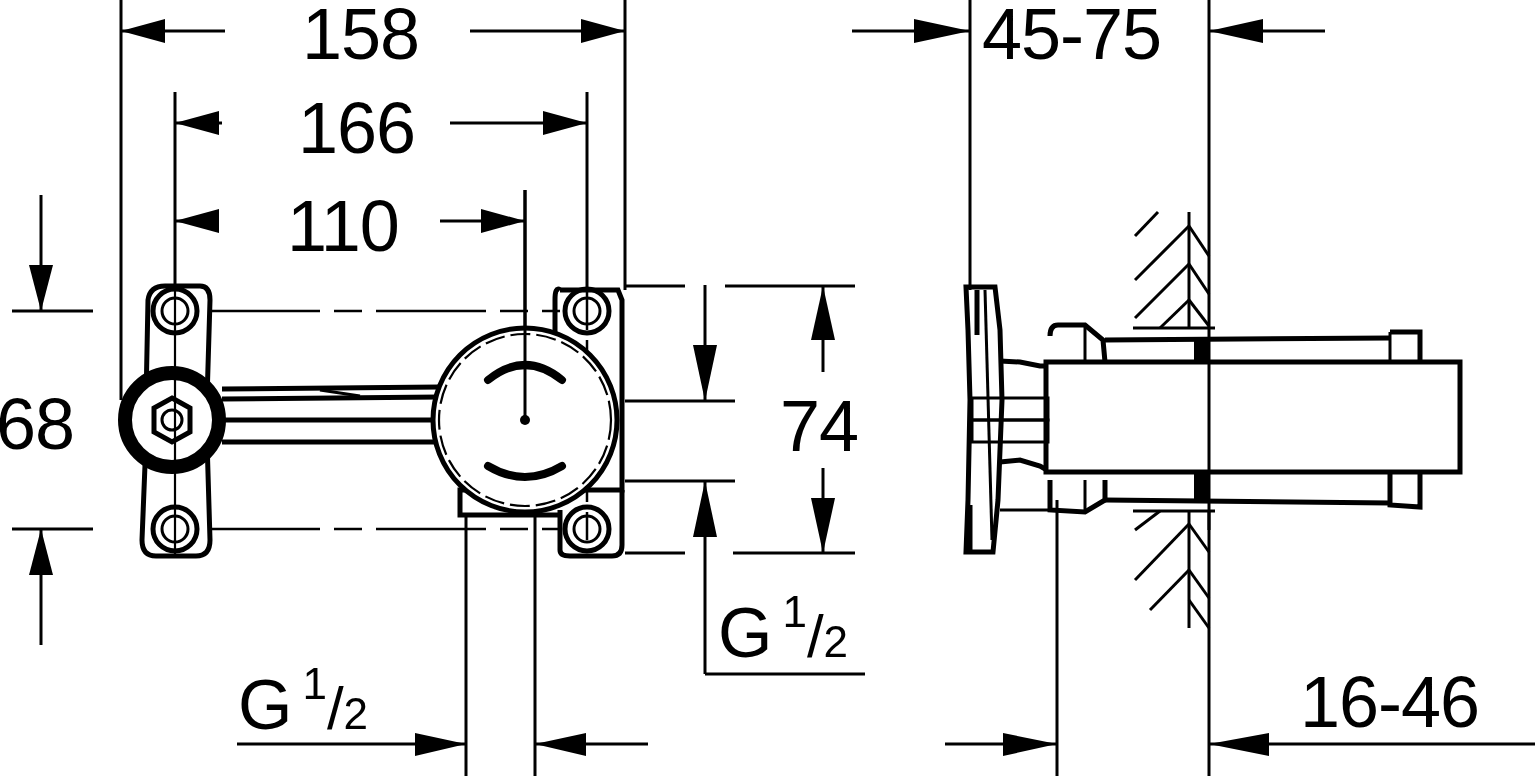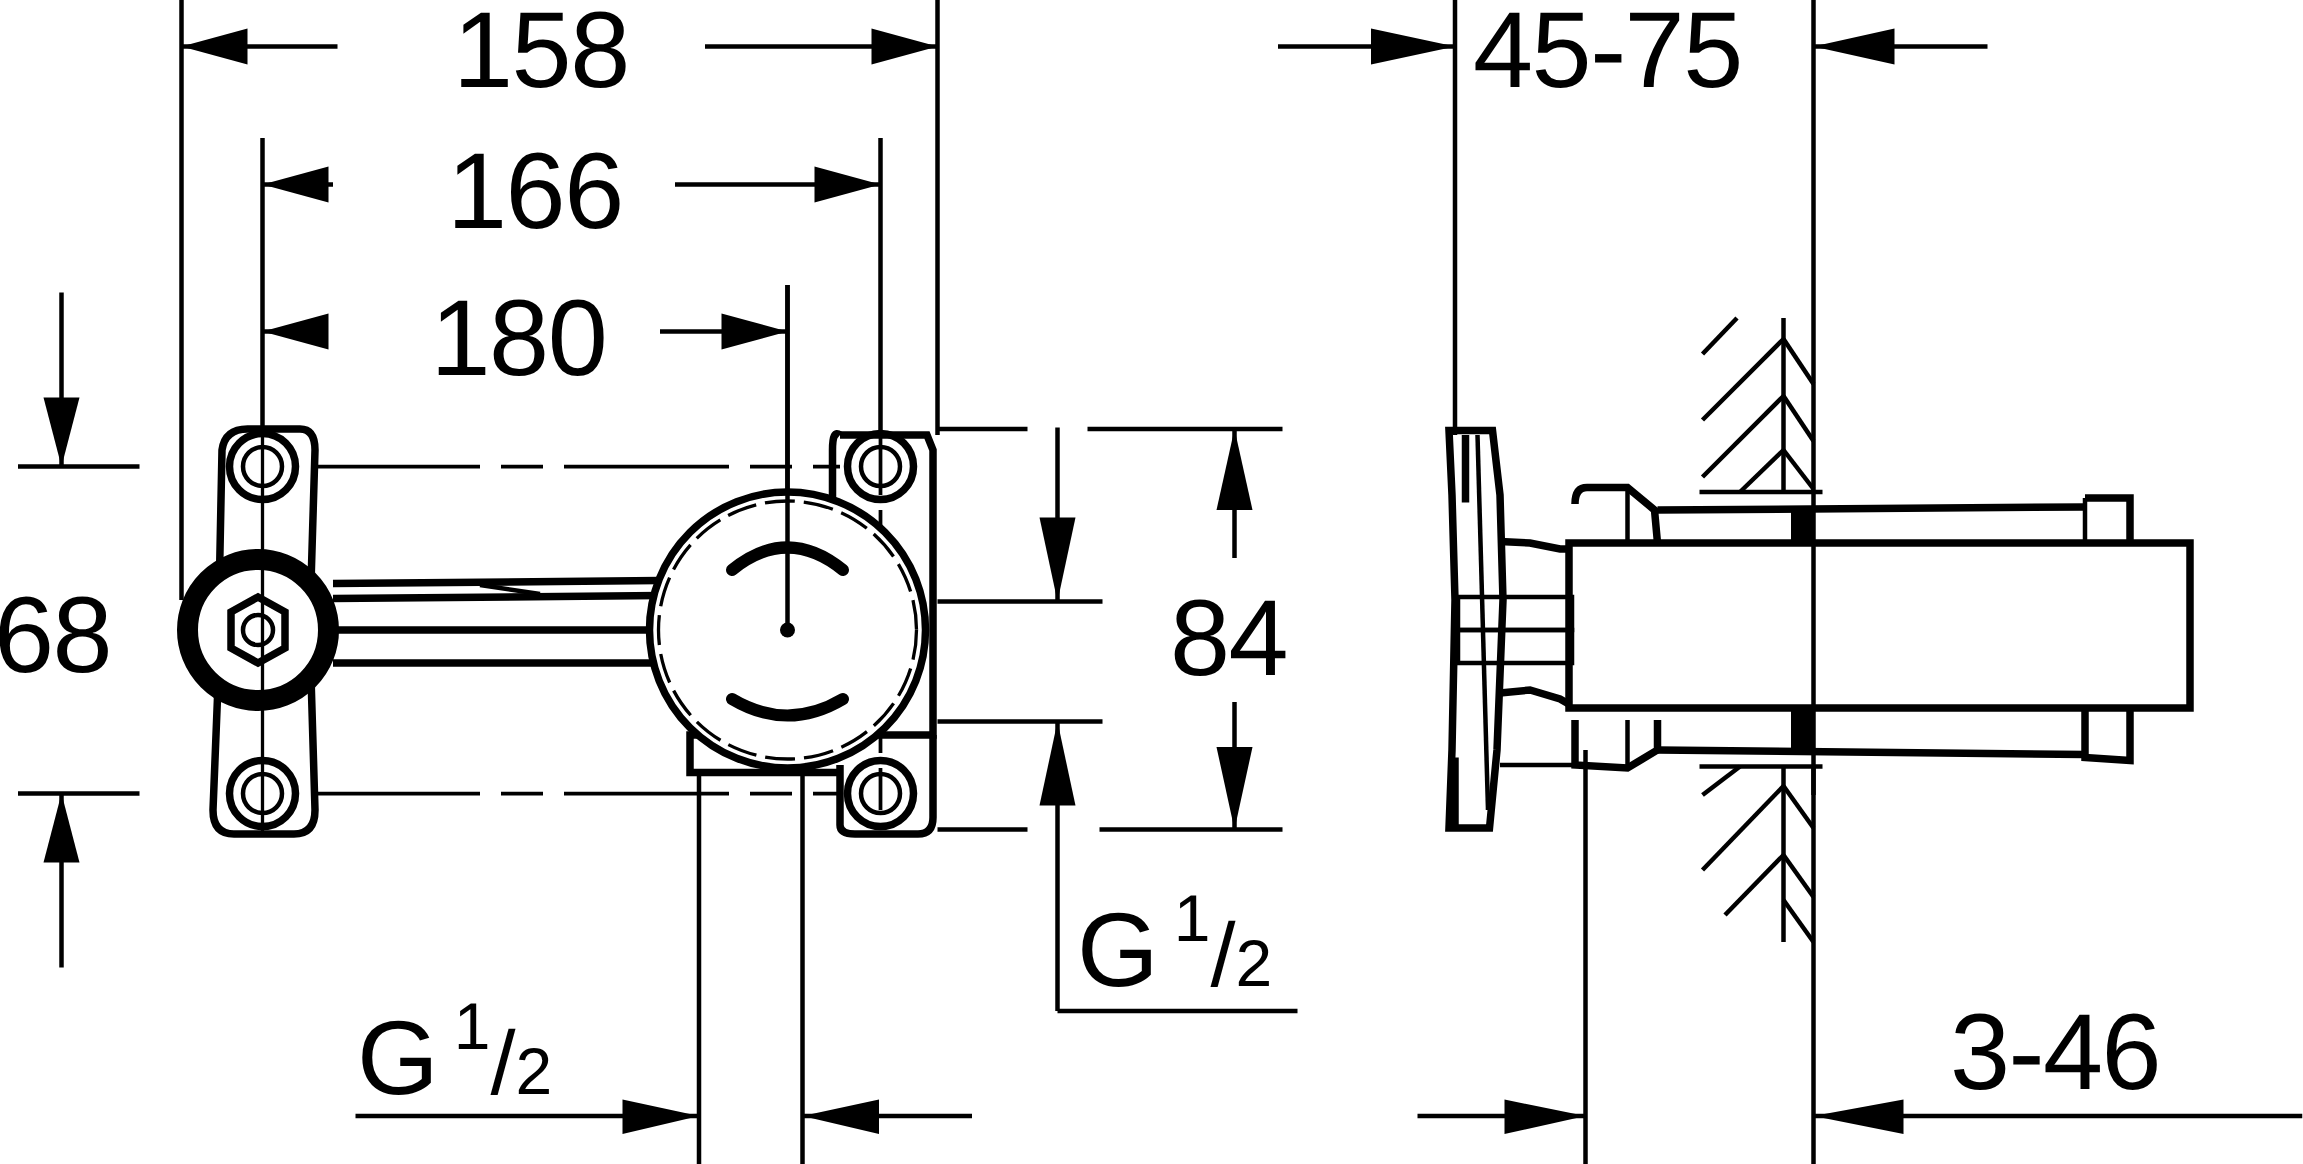--- a/index.html
+++ b/index.html
@@ -175,24 +175,24 @@
 
     <line class="ln" x1="945" y1="744" x2="1057" y2="744"></line>
     <polygon class="arrow" points="1057,744 1003,733 1003,756"></polygon>
     <line class="ln" x1="1209" y1="744" x2="1535" y2="744"></line>
     <polygon class="arrow" points="1209,744 1269,733 1269,756"></polygon>
   </g>
 </svg>
 
 <div class="lbl" style="left:302px;top:-2px;">158</div>
 <div class="lbl" style="left:298px;top:92px;">166</div>
-<div class="lbl" style="left:287px;top:190px;">180</div>
+<div class="lbl" style="left:287px;top:190px;">110</div>
 <div class="lbl" style="left:-4px;top:388px;">68</div>
-<div class="lbl" style="left:780px;top:390px;">84</div>
+<div class="lbl" style="left:780px;top:390px;">74</div>
 <div class="lbl" style="left:982px;top:-2px;">45-75</div>
-<div class="lbl" style="left:1300px;top:666px;">3-46</div>
+<div class="lbl" style="left:1300px;top:666px;">16-46</div>
 
 <div class="g" style="left:238px;top:670px;">
   <span class="G">G</span><span class="num">1</span><span class="sl">/</span><span class="den">2</span>
 </div>
 <div class="g" style="left:718px;top:598px;">
   <span class="G">G</span><span class="num">1</span><span class="sl">/</span><span class="den">2</span>
 </div>
 
 </body></html>

